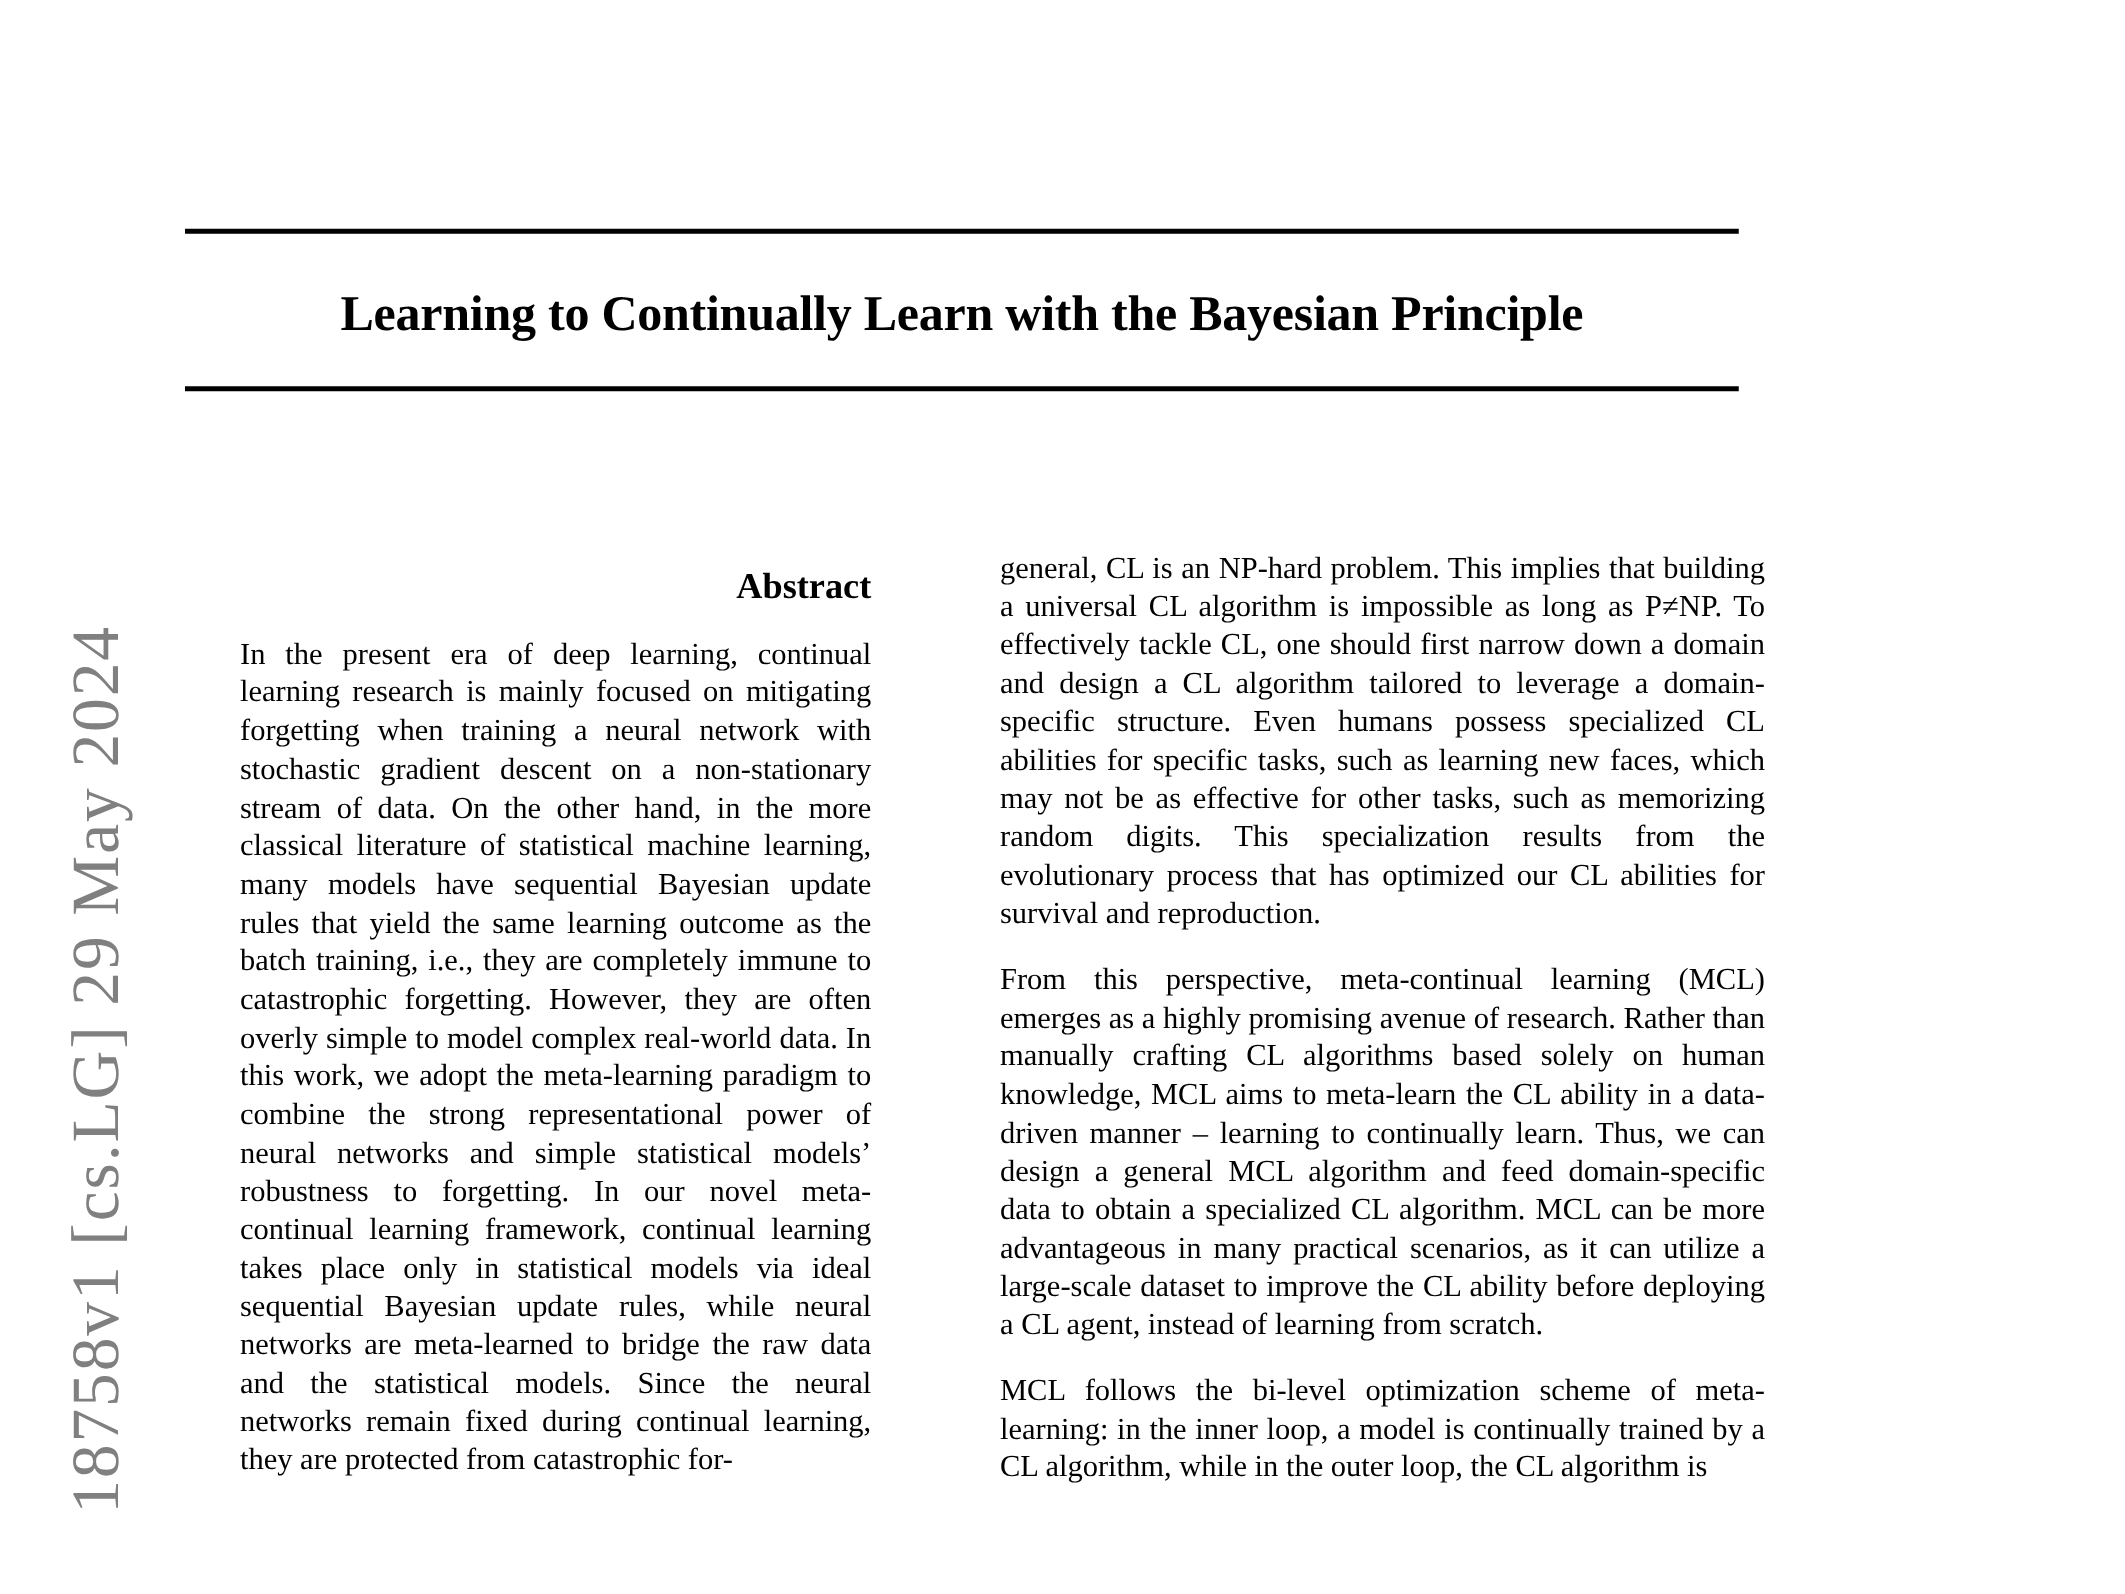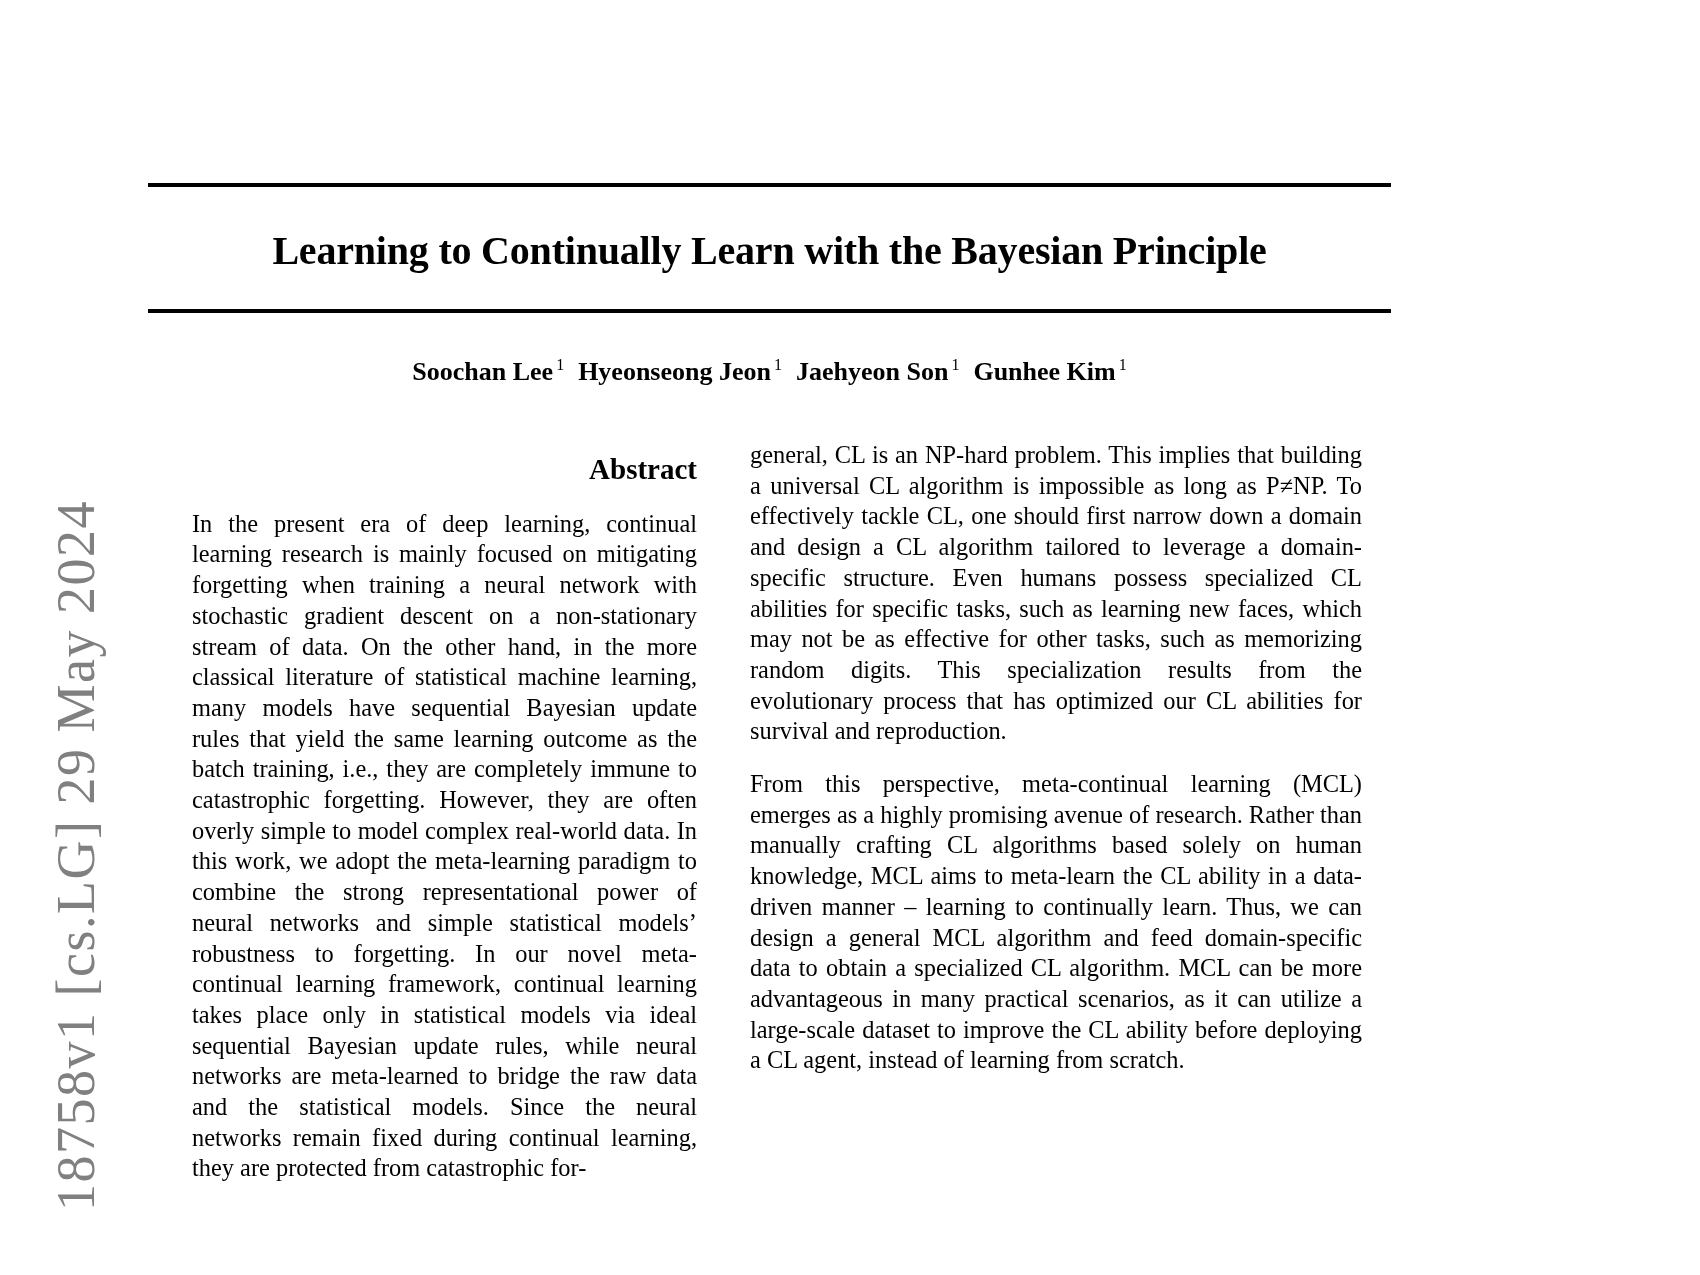--- a/index.html
+++ b/index.html
@@ -97,21 +97,21 @@
     position: absolute;
     top: 0;
     width: 505px;
     font-size: 24.4px;
     line-height: 30.7px;
     text-align: justify;
     text-justify: inter-word;
     hyphens: none;
   }
   #col-left  { left: 44px; }
-  #col-right { left: 602px; width: 612px; }
+  #col-right { left: 652px; width: 612px; }
 
   #abstract-heading {
     font-size: 29px;
     font-weight: bold;
     text-align: right;
     margin: 14px 0 24px 0;
   }
 
   .para {
     margin: 0 0 22px 0;
@@ -130,29 +130,29 @@
 <div id="arxiv-stamp">18758v1  [cs.LG]  29 May 2024</div>
 
 <div id="page">
 
   <div id="paper-head">
     <div class="rule"></div>
     <div id="paper-title">Learning to Continually Learn with the Bayesian Principle</div>
     <div class="rule"></div>
   </div>
 
-  <div id="authors"><span class="author"><span>Soochan Lee</span><sup>1</sup></span><span class="author"><span>Hyeonseong Jeon</span><sup>1</sup></span><span class="author"><span>Jaehyeon Son</span><sup>1</sup></span><span class="author"><span>Gunhee Kim</span><sup>1</sup></span></div>
 
   <div id="columns">
 
     <div class="col" id="col-left">
       <div id="abstract-heading">Abstract</div>
       <div class="para tight">In the present era of deep learning, continual learning research is mainly focused on mitigating forgetting when training a neural network with stochastic gradient descent on a non-stationary stream of data. On the other hand, in the more classical literature of statistical machine learning, many models have sequential Bayesian update rules that yield the same learning outcome as the batch training, i.e., they are completely immune to catastrophic forgetting. However, they are often overly simple to model complex real-world data. In this work, we adopt the meta-learning paradigm to combine the strong representational power of neural networks and simple statistical models’ robustness to forgetting. In our novel meta-continual learning framework, continual learning takes place only in statistical models via ideal sequential Bayesian update rules, while neural networks are meta-learned to bridge the raw data and the statistical models. Since the neural networks remain fixed during continual learning, they are protected from catastrophic for-</div>
     </div>
 
     <div class="col" id="col-right">
         <div class="para"><span>general, CL is an NP-hard problem. This implies that building a universal CL algorithm is impossible as long as P≠NP. To effectively tackle CL, one should first narrow down a domain and design a CL algorithm tailored to leverage a domain-specific structure. Even humans possess specialized CL abilities for specific tasks, such as learning new faces, which may not be as effective for other tasks, such as memorizing random digits. This specialization results from the evolutionary process that has optimized our CL abilities for survival and reproduction.</span></div>
         <div class="para"><span>From this perspective, meta-continual learning (MCL) emerges as a highly promising avenue of research. Rather than manually crafting CL algorithms based solely on human knowledge, MCL aims to meta-learn the CL ability in a data-driven manner – </span><span class="it">learning to continually learn</span><span>. Thus, we can design a general MCL algorithm and feed domain-specific data to obtain a specialized CL algorithm. MCL can be more advantageous in many practical scenarios, as it can utilize a large-scale dataset to improve the CL ability before deploying a CL agent, instead of learning from scratch.</span></div>
+        <div class="para"><span>MCL follows the bi-level optimization scheme of meta-learning: in the inner loop, a model is continually trained by a CL algorithm, while in the outer loop, the CL algorithm is</span></div>
       </div>
 
   </div>
 
 </div>
 
 </body></html>

